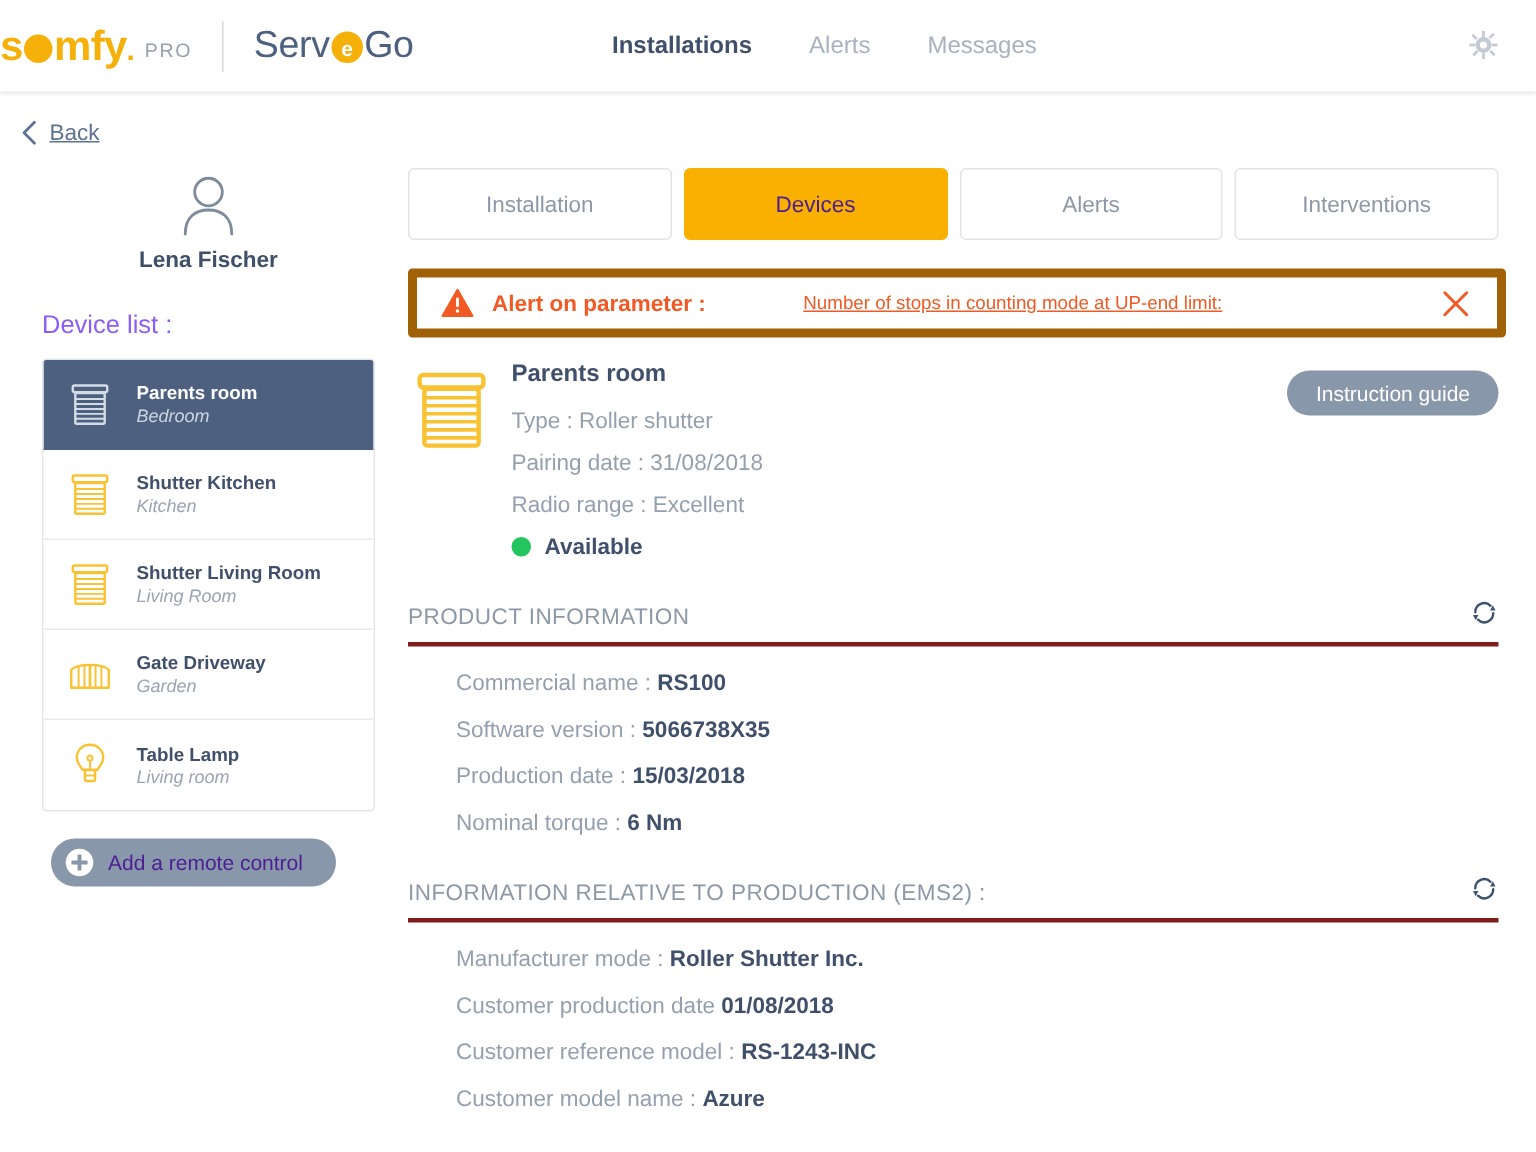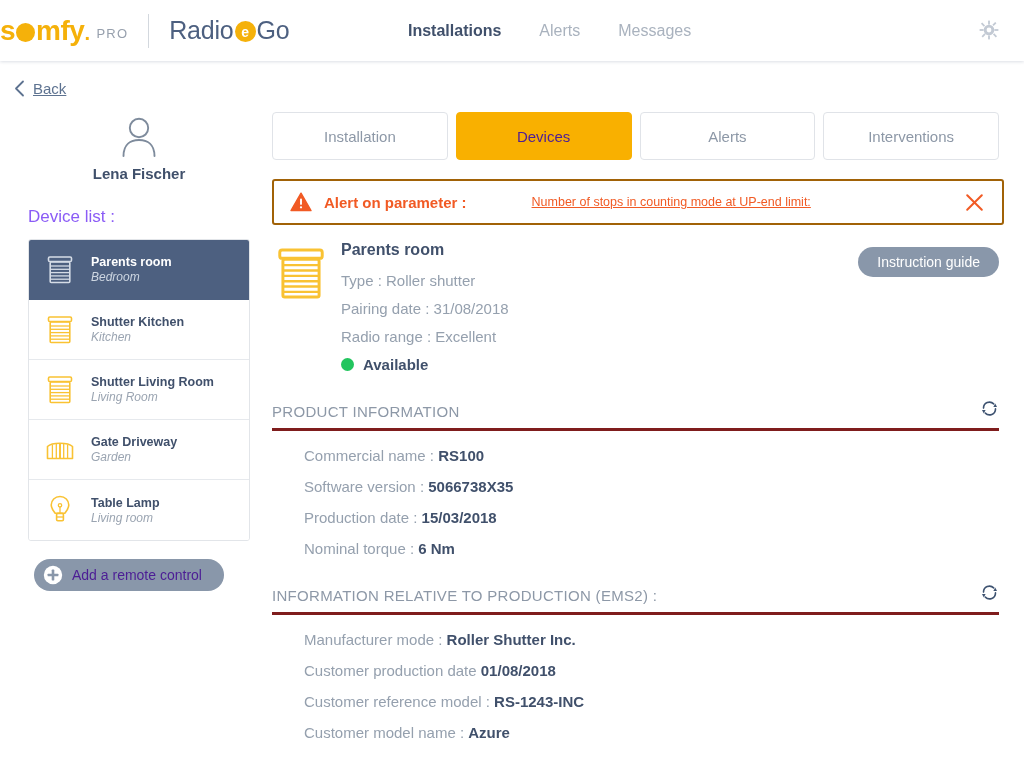--- a/index.html
+++ b/index.html
@@ -262,21 +262,21 @@
   .tab.active {
     background: #f9b000;
     border-color: #f9b000;
     color: #4c1d95;
   }
 
   .alertbar {
     margin-top: 19px;
     width: 732px;
     height: 46px;
-    border: 2px solid #a16207;
+    border: 6px solid #a16207;
     border-radius: 3px;
     display: flex;
     align-items: center;
     padding: 0 18px 0 16px;
     background: #ffffff;
   }
   .alert-tri { flex: 0 0 22px; margin-right: 12px; }
   .alert-title {
     font-size: 15px;
     font-weight: bold;
@@ -389,21 +389,21 @@
 
 <div class="header">
 
   <div class="brand">
     <div class="brand-somfy">
       <span>s</span><span class="dot-o"></span><span>mfy</span><span class="reg">.</span>
     </div>
     <div class="brand-pro">PRO</div>
     <div class="brand-divider"></div>
     <div class="brand-service">
-      <span>Radio</span>
+      <span>Serv</span>
         <span class="service-e">e</span>
         <span>Go</span>
     </div>
   </div>
 
   <div class="topnav">
     <a class="active" href="#">Installations</a>
     <a href="#">Alerts</a>
     <a href="#">Messages</a>
   </div>

